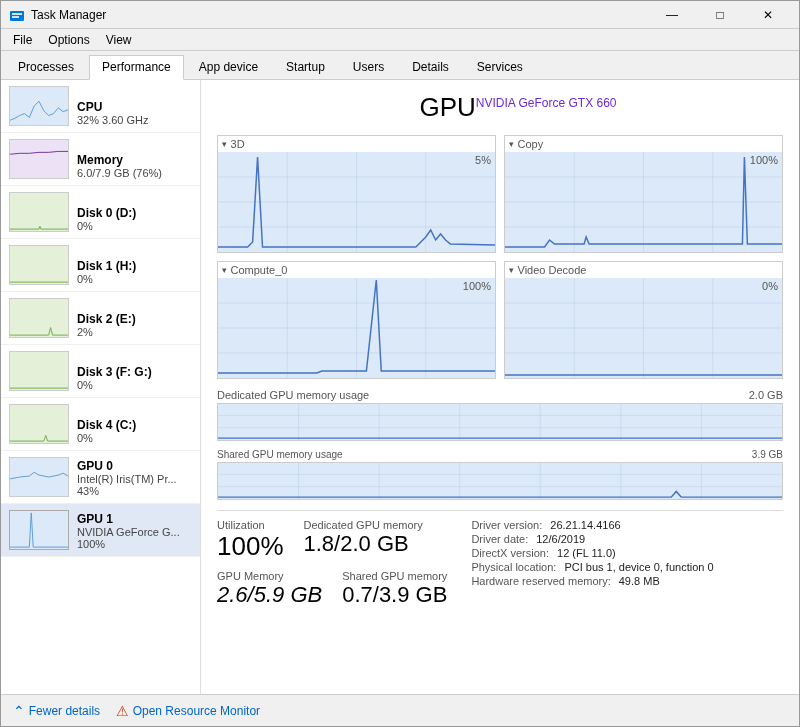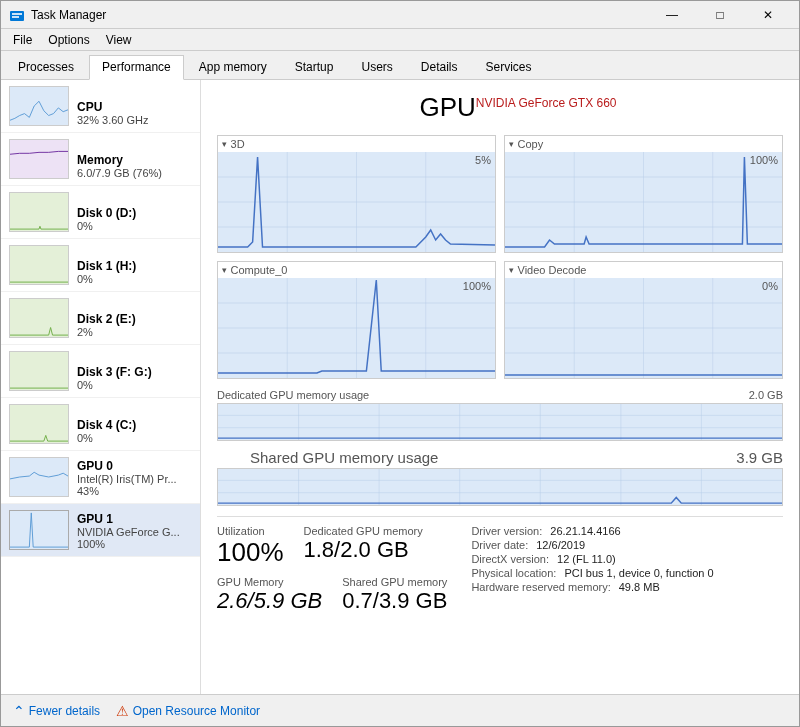--- a/index.html
+++ b/index.html
@@ -28,21 +28,21 @@
     .sidebar-item.active { background: #e0e8f5; }
     .sidebar-chart { width: 60px; height: 40px; border: 1px solid #ccc; margin-right: 8px; flex-shrink: 0; background: white; position: relative; overflow: hidden; }
     .sidebar-info { flex: 1; }
     .sidebar-name { font-weight: 600; font-size: 12px; }
     .sidebar-detail { font-size: 11px; color: #444; }
 
     
     .main { flex: 1; padding: 12px 16px; overflow-y: auto; background: white; }
     .main-header { display: flex; justify-content: center; align-items: flex-start; margin-bottom: 12px; margin-left: 36px; }
     .main-title { font-size: 26px; font-weight: 300; }
-    .main-subtitle { font-size: 12px; color: #b91c1c; margin-top: 4px; }
+    .main-subtitle { font-size: 12px; color: #6d28d9; margin-top: 4px; }
 
     .graphs-grid { display: grid; grid-template-columns: 1fr 1fr; gap: 8px; margin-bottom: 8px; }
     .graph-container { border: 1px solid #ccc; position: relative; }
     .graph-label { font-size: 11px; color: #555; display: flex; align-items: center; gap: 4px; padding: 2px 4px; background: white; }
     .graph-percent { position: absolute; top: 2px; right: 4px; font-size: 11px; color: #555; }
     .graph-area { height: 100px; background: #e8f0fb; position: relative; overflow: hidden; }
 
     
     .graph-svg { width: 100%; height: 100%; }
     .info-row { display: flex; gap: 8px; font-size: 11px; margin-bottom: 2px; }
@@ -82,21 +82,21 @@
 
   <div class="menu-bar">
     <span class="menu-item">File</span>
     <span class="menu-item">Options</span>
     <span class="menu-item">View</span>
   </div>
 
   <div class="tabs">
     <div class="tab">Processes</div>
     <div class="tab active">Performance</div>
-    <div class="tab">App memory</div>
+    <div class="tab">App device</div>
     <div class="tab">Startup</div>
     <div class="tab">Users</div>
     <div class="tab">Details</div>
     <div class="tab">Services</div>
   </div>
 
   <div class="content">
 
     <div class="sidebar">
 
@@ -338,21 +338,21 @@
             <line x1="320" y1="0" x2="320" y2="38" stroke="#b8cde8" stroke-width="0.5"></line>
             <line x1="400" y1="0" x2="400" y2="38" stroke="#b8cde8" stroke-width="0.5"></line>
             <line x1="480" y1="0" x2="480" y2="38" stroke="#b8cde8" stroke-width="0.5"></line>
 
             <polyline points="0,36 560,36" fill="none" stroke="#4472c4" stroke-width="1.5"></polyline>
           </svg>
         </div>
       </div>
 
       <div style="margin-bottom:10px;">
-        <div style="display:flex; justify-content:space-between; font-size:15px; color:#555; padding:2px 0;margin-left:33px;">
+        <div style="display:flex; justify-content:space-between; font-size:10px; color:#555; padding:2px 0;">
           <span>Shared GPU memory usage</span>
           <span>3.9 GB</span>
         </div>
         <div style="height:38px; background:#dce9f8; border:1px solid #ccc; position:relative;">
           <svg width="100%" height="100%" viewBox="0 0 560 38" preserveAspectRatio="none">
             <rect width="560" height="38" fill="#dce9f8"></rect>
             <line x1="0" y1="12" x2="560" y2="12" stroke="#b8cde8" stroke-width="0.5"></line>
             <line x1="0" y1="25" x2="560" y2="25" stroke="#b8cde8" stroke-width="0.5"></line>
             <line x1="80" y1="0" x2="80" y2="38" stroke="#b8cde8" stroke-width="0.5"></line>
             <line x1="160" y1="0" x2="160" y2="38" stroke="#b8cde8" stroke-width="0.5"></line>

